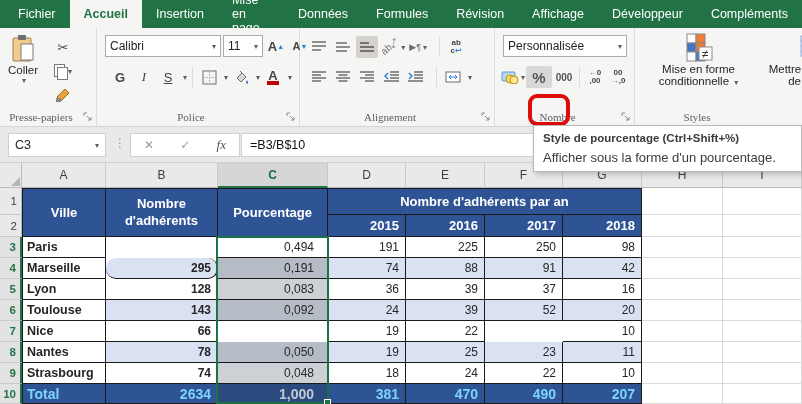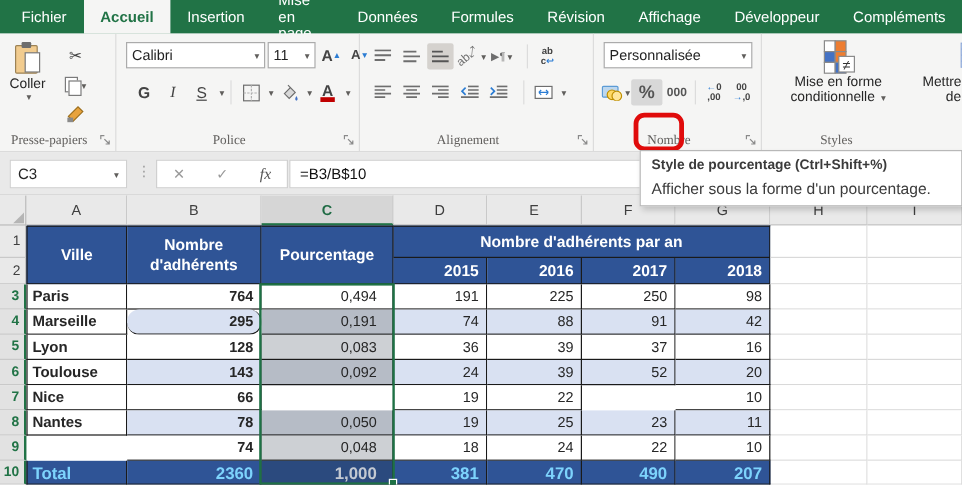--- a/index.html
+++ b/index.html
@@ -420,21 +420,20 @@
       <div class="empty" style="grid-area: 7 / 10;"></div>
       <div class="empty" style="grid-area: 8 / 9;"></div>
       <div class="empty" style="grid-area: 8 / 10;"></div>
       <div class="empty" style="grid-area: 9 / 9;"></div>
       <div class="empty" style="grid-area: 9 / 10;"></div>
       <div class="empty" style="grid-area: 10 / 9;"></div>
       <div class="empty" style="grid-area: 10 / 10;"></div>
       <div class="empty" style="grid-area: 11 / 9;"></div>
       <div class="empty" style="grid-area: 11 / 10;"></div>
       <div class="tc first lft city" style="grid-area: 4 / 2;">Paris</div>
-      <div class="tc rgt bnum" style="grid-area: 4 / 3;">764</div>
       <div class="tc rgt pctc" style="grid-area: 4 / 4;">0,494</div>
       <div class="tc rgt" style="grid-area: 4 / 5;">191</div>
       <div class="tc rgt" style="grid-area: 4 / 6;">225</div>
       <div class="tc rgt" style="grid-area: 4 / 7;">250</div>
       <div class="tc rgt" style="grid-area: 4 / 8;">98</div>
       <div class="tc first lft city" style="grid-area: 5 / 2;">Marseille</div>
       <div class="tc rgt bnum band" style="grid-area: 5 / 3; border-radius: 10px;">295</div>
       <div class="tc rgt pctc selD" style="grid-area: 5 / 4;">0,191</div>
       <div class="tc rgt band" style="grid-area: 5 / 5;">74</div>
       <div class="tc rgt band" style="grid-area: 5 / 6;">88</div>
@@ -460,28 +459,29 @@
       <div class="tc rgt" style="grid-area: 8 / 5;">19</div>
       <div class="tc rgt" style="grid-area: 8 / 6;">22</div>
       <div class="tc rgt" style="grid-area: 8 / 8;">10</div>
       <div class="tc first lft city" style="grid-area: 9 / 2;">Nantes</div>
       <div class="tc rgt bnum band" style="grid-area: 9 / 3;">78</div>
       <div class="tc rgt pctc selD" style="grid-area: 9 / 4;">0,050</div>
       <div class="tc rgt band" style="grid-area: 9 / 5;">19</div>
       <div class="tc rgt band" style="grid-area: 9 / 6;">25</div>
       <div class="tc rgt band" style="grid-area: 9 / 7;">23</div>
       <div class="tc rgt band" style="grid-area: 9 / 8;">11</div>
+      <div class="tc first lft city" style="grid-area: 10 / 2;">Strasbourg</div>
       <div class="tc rgt bnum" style="grid-area: 10 / 3;">74</div>
       <div class="tc rgt pctc selL" style="grid-area: 10 / 4;">0,048</div>
       <div class="tc rgt" style="grid-area: 10 / 5;">18</div>
       <div class="tc rgt" style="grid-area: 10 / 6;">24</div>
       <div class="tc rgt" style="grid-area: 10 / 7;">22</div>
       <div class="tc rgt" style="grid-area: 10 / 8;">10</div>
       <div class="tc first lft totrow" style="grid-area: 11 / 2;">Total</div>
-      <div class="tc rgt totrow" style="grid-area: 11 / 3;">2360</div>
+      <div class="tc rgt totrow" style="grid-area: 11 / 3;">2634</div>
       <div class="tc rgt pctc totrow totpct" style="grid-area: 11 / 4;">1,000</div>
       <div class="tc rgt totrow" style="grid-area: 11 / 5;">381</div>
       <div class="tc rgt totrow" style="grid-area: 11 / 6;">470</div>
       <div class="tc rgt totrow" style="grid-area: 11 / 7;">490</div>
       <div class="tc rgt totrow" style="grid-area: 11 / 8;">207</div>
     </div>
 
   <div class="sel-overlay">
     <div class="fill-handle"></div>
   </div>

